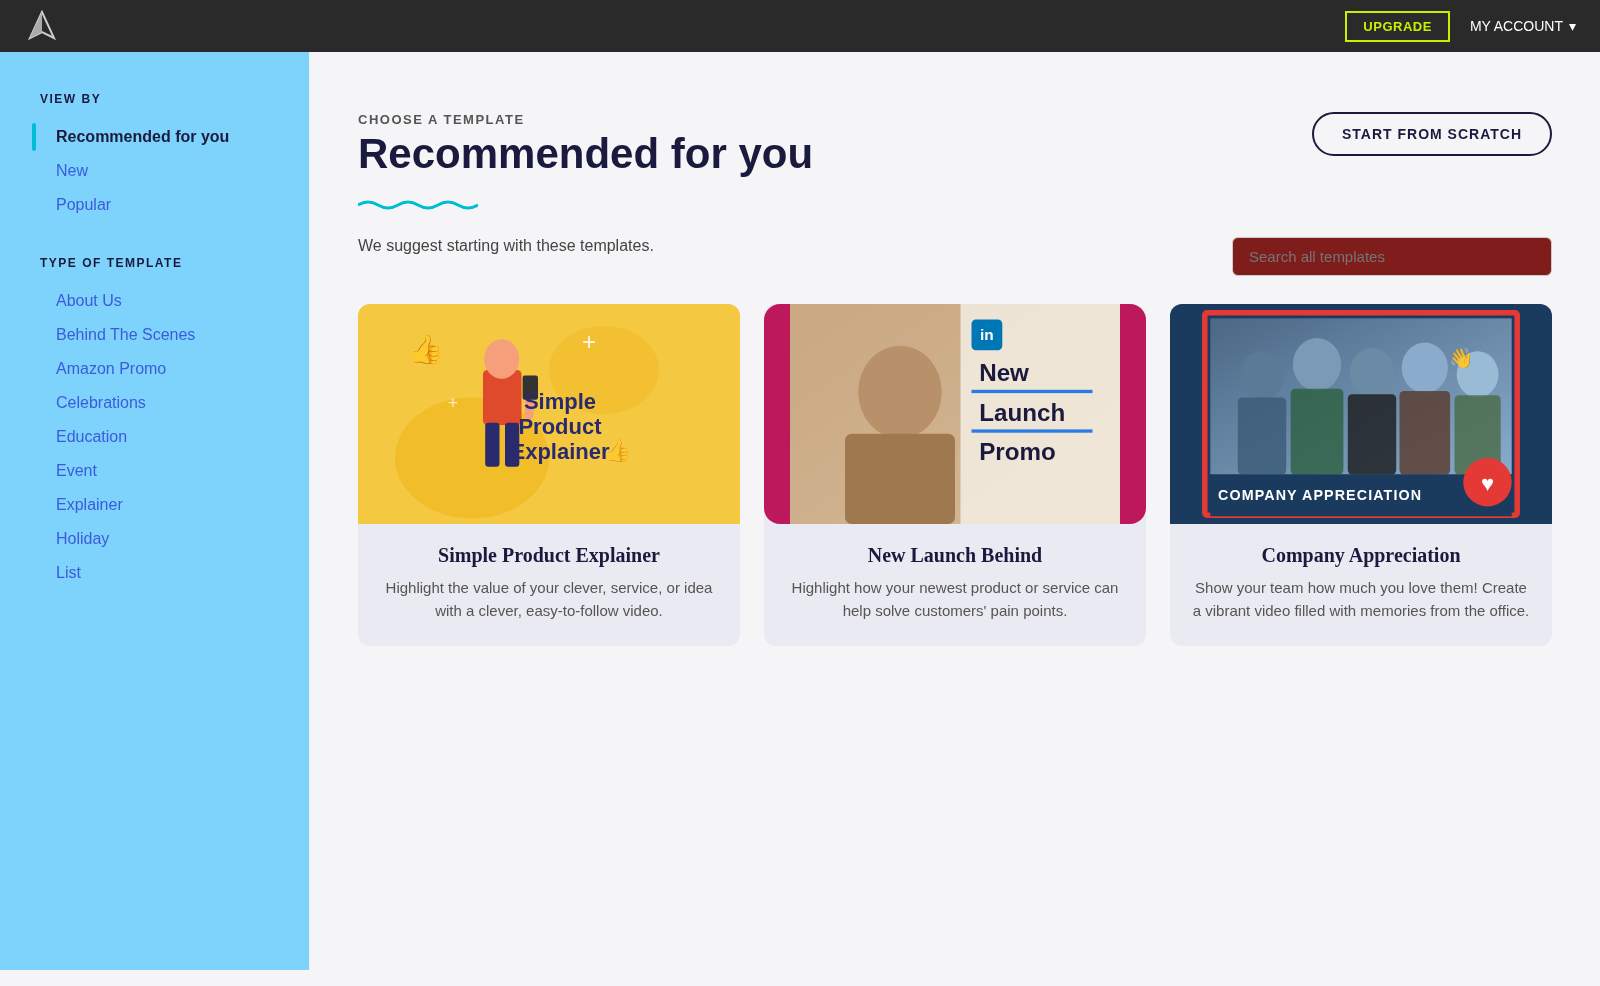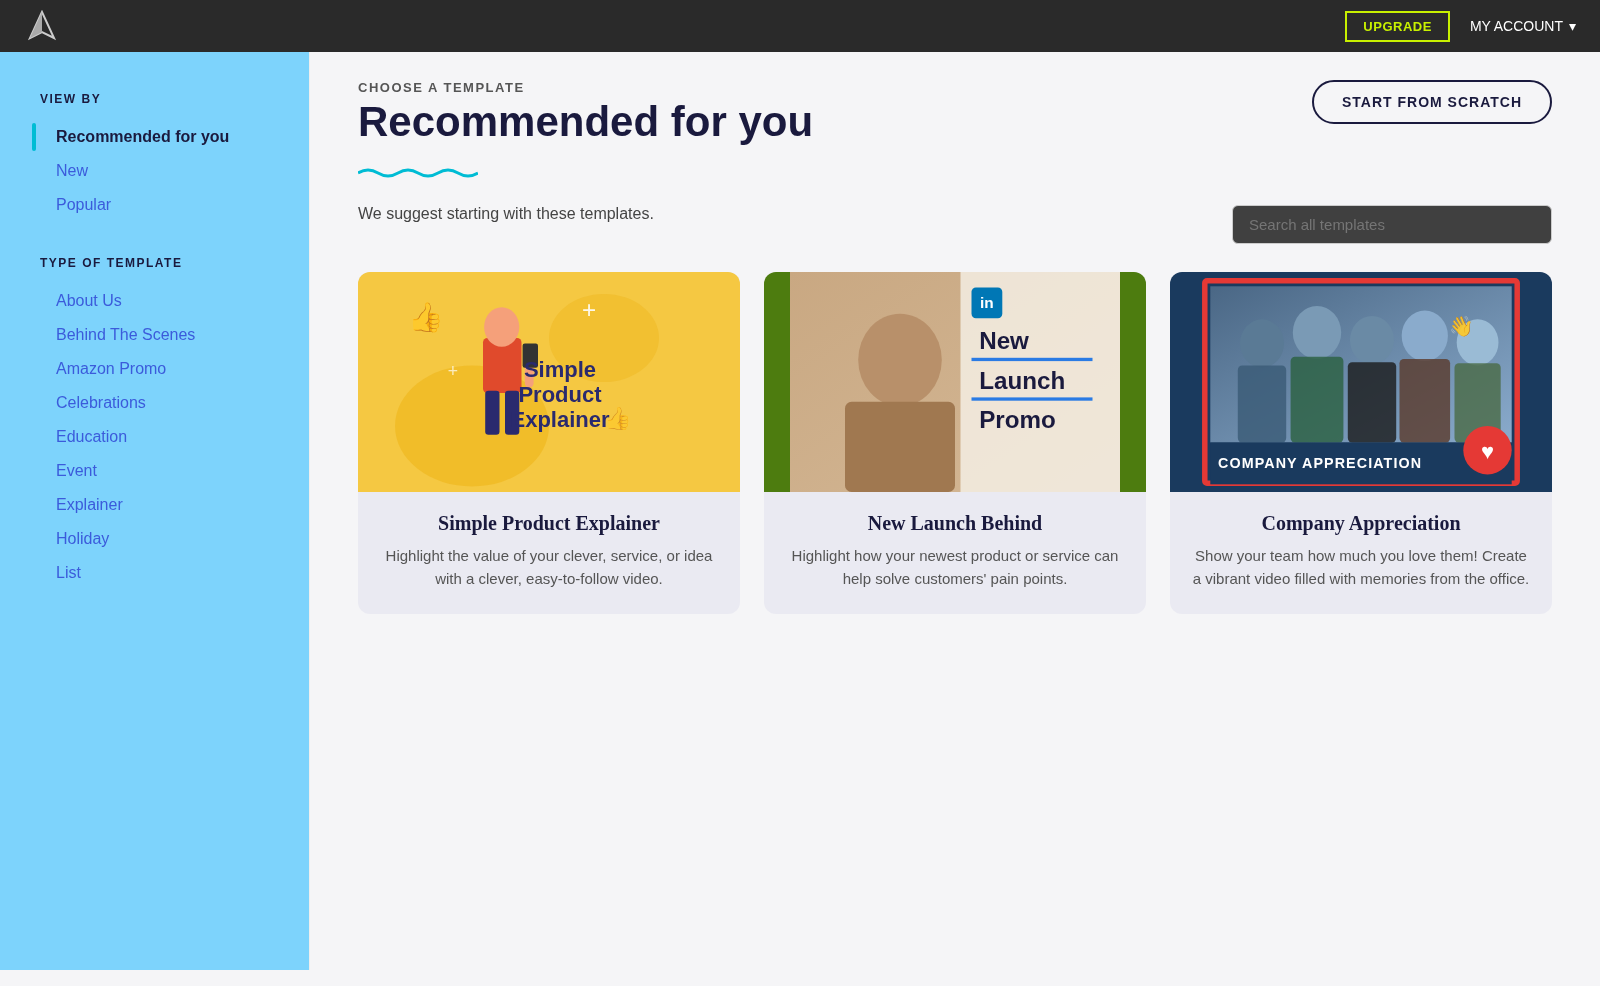--- a/index.html
+++ b/index.html
@@ -99,21 +99,21 @@
       transform: translateY(-50%);
       width: 4px;
       height: 28px;
       background: #00bcd4;
       border-radius: 2px;
     }
 
     
     .content {
       flex: 1;
-      padding: 28px 48px;
+      padding: 60px 48px;
       background: #f5f5f7;
       overflow-y: auto;
     }
     .content-header {
       display: flex;
       justify-content: space-between;
       align-items: flex-start;
       margin-bottom: 8px;
     }
     .choose-label {
@@ -158,21 +158,21 @@
       color: #444;
     }
     .search-box {
       border: 1px solid #ccc;
       border-radius: 6px;
       padding: 10px 16px;
       font-size: 15px;
       color: #999;
       width: 320px;
       outline: none;
-      background: #404040;
+      background: #7f1d1d;
     }
 
     
     .cards-grid {
       display: grid;
       grid-template-columns: repeat(3, 1fr);
       gap: 24px;
     }
     .card {
       background: #eaeaf2;
@@ -193,23 +193,24 @@
       margin-bottom: 20px;
     }
     
     .thumb-1 {
       background: #f5c842;
       position: relative;
       overflow: hidden;
     }
     
     .thumb-2 {
-      background: #4d7c0f;
+      background: #be185d;
       position: relative;
       overflow: hidden;
+      border-radius: 16px;
     }
     
     .thumb-3 {
       background: #1a3a5e;
       position: relative;
       overflow: hidden;
     }
 
     .card-title {
       font-size: 20px;

